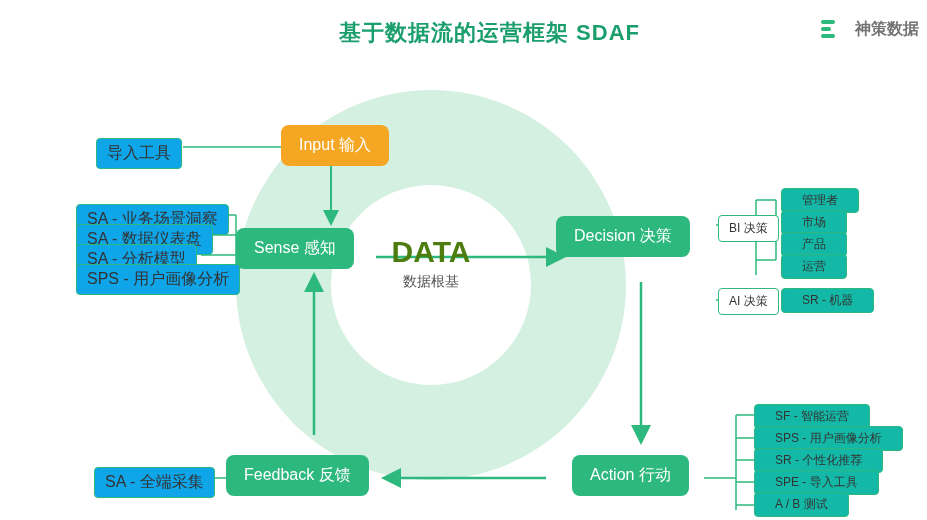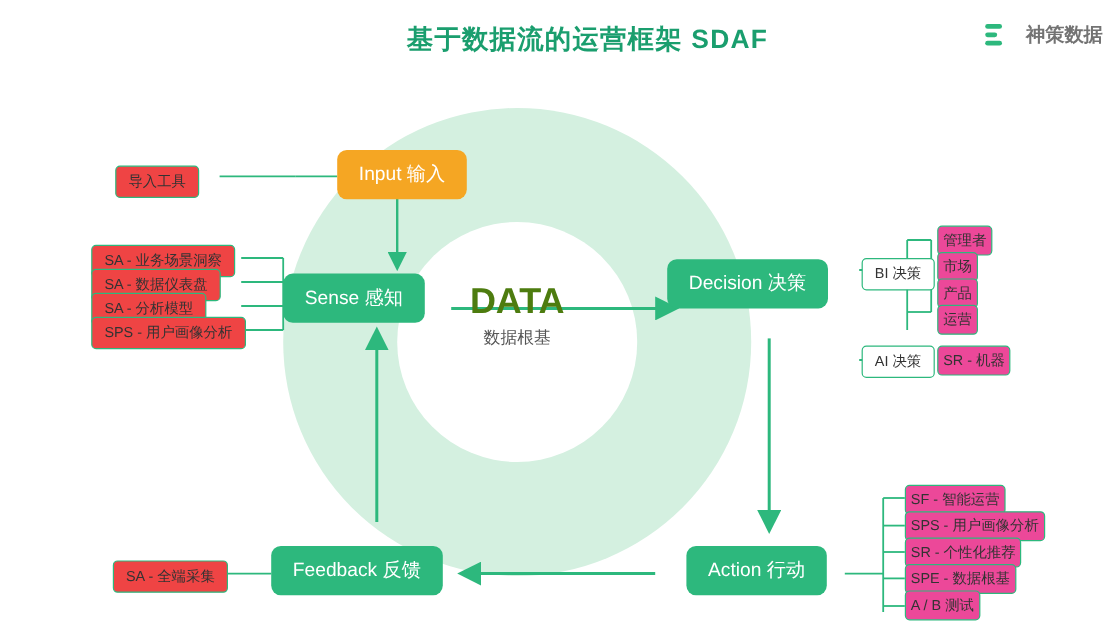--- a/index.html
+++ b/index.html
@@ -73,45 +73,45 @@
     .node-orange {
       background: #f5a623;
     }
 
     
     .tag {
       position: absolute;
       border: 1.5px solid #2db87d;
       border-radius: 4px;
       padding: 4px 10px;
-      font-size: 12px;
+      font-size: 16px;
       color: #333;
-      background: #ef4444;
+      background: #0ea5e9;
       white-space: nowrap;
     }
 
     
     .connector-svg {
       position: absolute;
       top: 0;
       left: 0;
       width: 100%;
       height: 100%;
       pointer-events: none;
     }
 
     
     .right-label {
       position: absolute;
       border: 1.5px solid #2db87d;
       border-radius: 4px;
-      padding: 3px 4px;
+      padding: 3px 20px;
       font-size: 12px;
       color: #333;
-      background: #ec4899;
+      background: #14b8a6;
       white-space: nowrap;
     }
 
     
     .decision-box {
       position: absolute;
       border: 1.5px solid #2db87d;
       border-radius: 4px;
       padding: 4px 10px;
       font-size: 12px;
@@ -271,20 +271,20 @@
     <div class="right-label" style="left:718px; top:344px;">
       <span>SF - 智能运营</span>
     </div>
     <div class="right-label" style="left:718px; top:366px;">
       <span>SPS - 用户画像分析</span>
     </div>
     <div class="right-label" style="left:718px; top:388px;">
       <span>SR - 个性化推荐</span>
     </div>
     <div class="right-label" style="left:718px; top:410px;">
-      <span>SPE - 数据根基</span>
+      <span>SPE - 导入工具</span>
     </div>
     <div class="right-label" style="left:718px; top:432px;">
       <span>A / B 测试</span>
     </div>
 
   </div>
 </div>
 
 </body></html>

